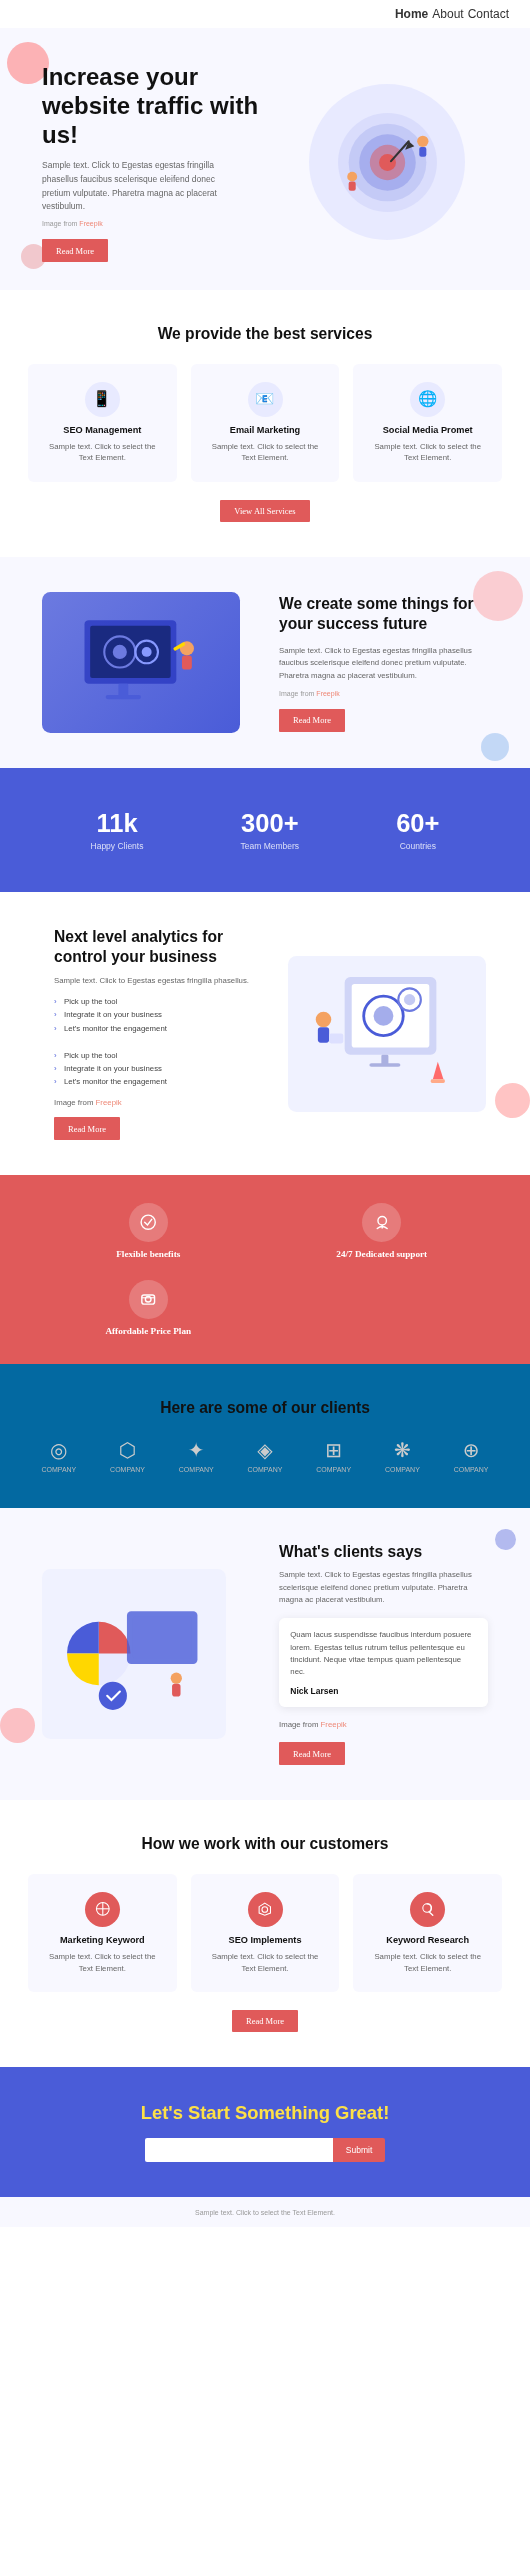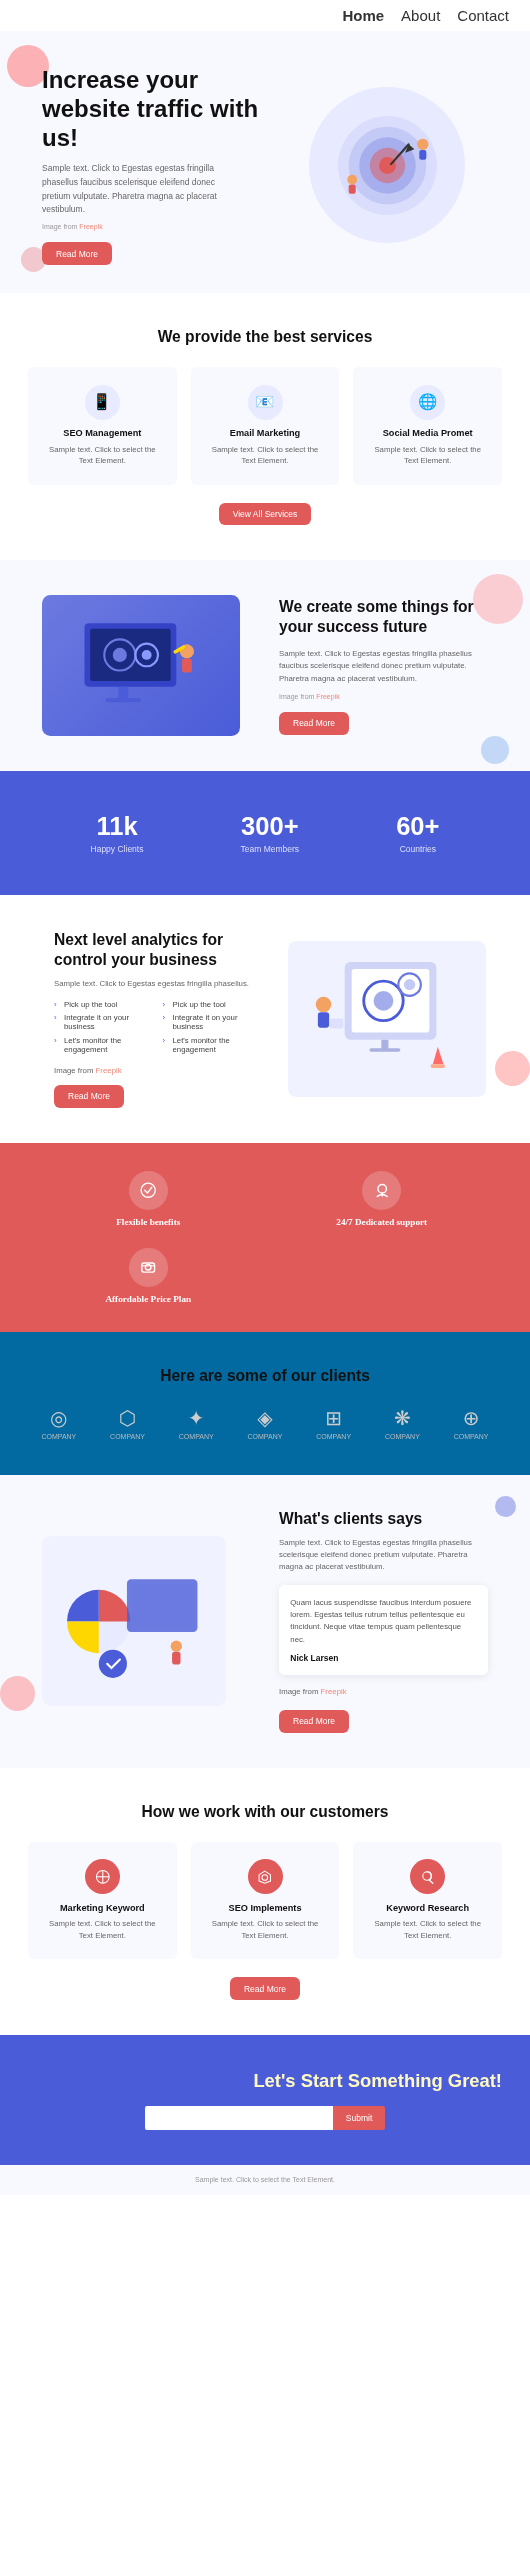--- a/index.html
+++ b/index.html
@@ -3,37 +3,37 @@
   <meta charset="utf-8">
   <style>
     * { box-sizing: border-box; margin: 0; padding: 0; }
     body { font-family: Arial, sans-serif; width: 530px; overflow-x: hidden; background: #fff; }
     
     
     nav {
       display: flex; justify-content: flex-end; align-items: center;
       padding: 7px 21px; background: #fff; position: relative; z-index: 10;
     }
-    nav a { margin-left: 17px; text-decoration: none; color: #333; font-size: 15px; }
+    nav a { margin-left: 4px; text-decoration: none; color: #333; font-size: 12px; }
     nav a.active { font-weight: bold; }
 
     
     .hero {
       background: #f8f8ff; padding: 35px 28px 28px 42px;
       display: flex; align-items: center; position: relative; min-height: 198px;
       overflow: hidden;
     }
     .hero-content { flex: 1; z-index: 2; }
     .hero h1 { font-size: 24px; font-weight: 900; color: #111; line-height: 1.2; margin-bottom: 10px; }
     .hero p { font-size: 8.5px; color: #666; line-height: 1.6; max-width: 184px; margin-bottom: 4.2px; }
     .hero .image-credit { font-size: 7px; color: #999; margin-bottom: 10px; }
     .hero .image-credit a { color: #e87; text-decoration: none; }
     .btn-primary {
       background: #e05a5a; color: #fff; border: none; padding: 6.4px 14px;
-      border-radius: 6px; font-size: 8.5px; cursor: pointer;
+      border-radius: 1px; font-size: 8.5px; cursor: pointer; font-family: Liberation Serif, serif;
     }
     .hero-image {
       flex: 1; display: flex; justify-content: center; align-items: center;
       position: relative; z-index: 2;
     }
     .hero-circle-bg {
       width: 156px; height: 156px; background: #e8eaff; border-radius: 50%;
       display: flex; align-items: center; justify-content: center; position: relative;
     }
     .target-svg { width: 113px; height: 113px; }
@@ -90,21 +90,21 @@
     .stat-label { font-size: 8.5px; color: rgba(255,255,255,0.8); margin-top: 2.8px; }
 
     
     .analytics {
       padding: 35px 42px; display: flex; align-items: center; gap: 28px;
       background: #fff; position: relative; overflow: hidden;
     }
     .analytics-content { flex: 1; margin-left: 12px; }
     .analytics-content h2 { font-size: 15.6px; font-weight: 700; color: #111; line-height: 1.3; margin-bottom: 8.5px; }
     .analytics-content > p { font-size: 7.8px; color: #666; margin-bottom: 10px; }
-    .analytics-cols { display: flex; gap: 14px; margin-bottom: 10px; }
+    .analytics-cols { display: flex; gap: 14px; margin-bottom: 10px; flex-direction: column; }
     .analytics-col ul { list-style: none; padding: 0; }
     .analytics-col ul li { font-size: 7.8px; color: #444; padding: 2.1px 0; padding-left: 10px; position: relative; }
     .analytics-col ul li::before { content: '›'; position: absolute; left: 0; color: #4a5cd8; }
     .analytics-image { flex: 1; display: flex; justify-content: center; }
     .analytics-img-box {
       width: 198px; height: 156px; background: #f0f2ff;
       border-radius: 8.5px; display: flex; align-items: center; justify-content: center;
       position: relative; overflow: hidden;
     }
     .analytics-credit { font-size: 7px; color: #999; margin-bottom: 10px; }
@@ -171,21 +171,21 @@
       display: flex; align-items: center; justify-content: center; margin: 0 auto 8.5px; font-size: 14px;
     }
     .how-card h3 { font-size: 9.2px; font-weight: 700; margin-bottom: 5.7px; color: #111; }
     .how-card p { font-size: 7.8px; color: #666; line-height: 1.5; }
     .how-btn-row { margin-top: 17.7px; }
 
     
     .cta {
       background: #4a5cd8; padding: 35px 28px; text-align: center;
     }
-    .cta h2 { font-size: 18.4px; font-weight: 700; color: #fef9c3; margin-bottom: 14px; text-align: right; }
+    .cta h2 { font-size: 18.4px; font-weight: 700; color: #fde047; margin-bottom: 14px; }
     .cta-input-row { display: flex; justify-content: center; gap: 0; max-width: 240px; margin: 0 auto; }
     .cta-input {
       flex: 1; padding: 7px 11.3px; border: none; border-radius: 2.1px 0 0 2.1px;
       font-size: 8.5px; outline: none;
     }
     .btn-cta {
       background: #e05a5a; color: #fff; border: none; padding: 7px 12.7px;
       border-radius: 0 2.1px 2.1px 0; font-size: 8.5px; cursor: pointer;
     }
 

